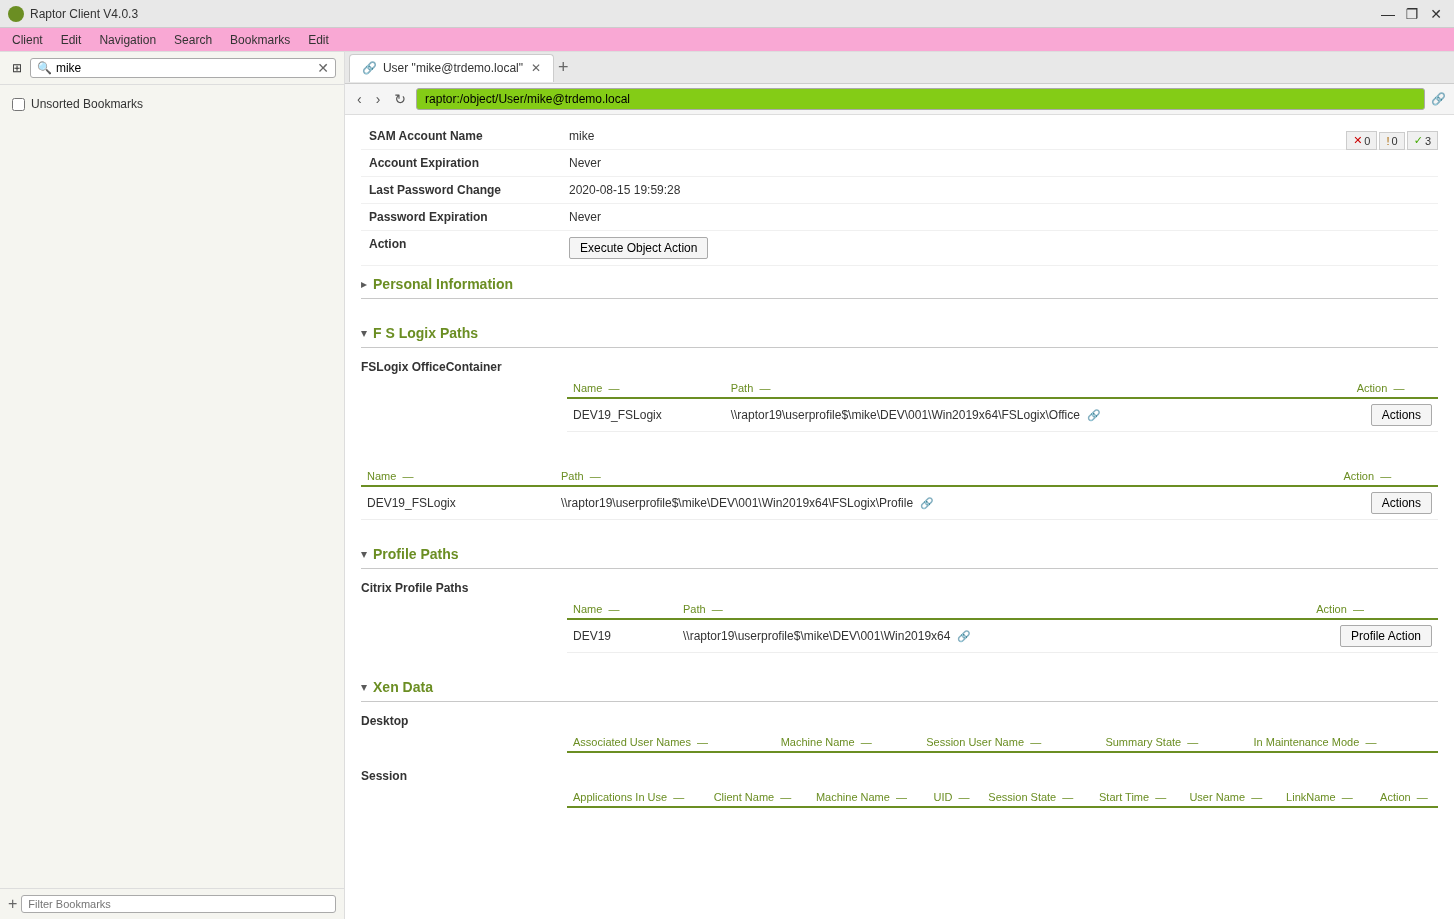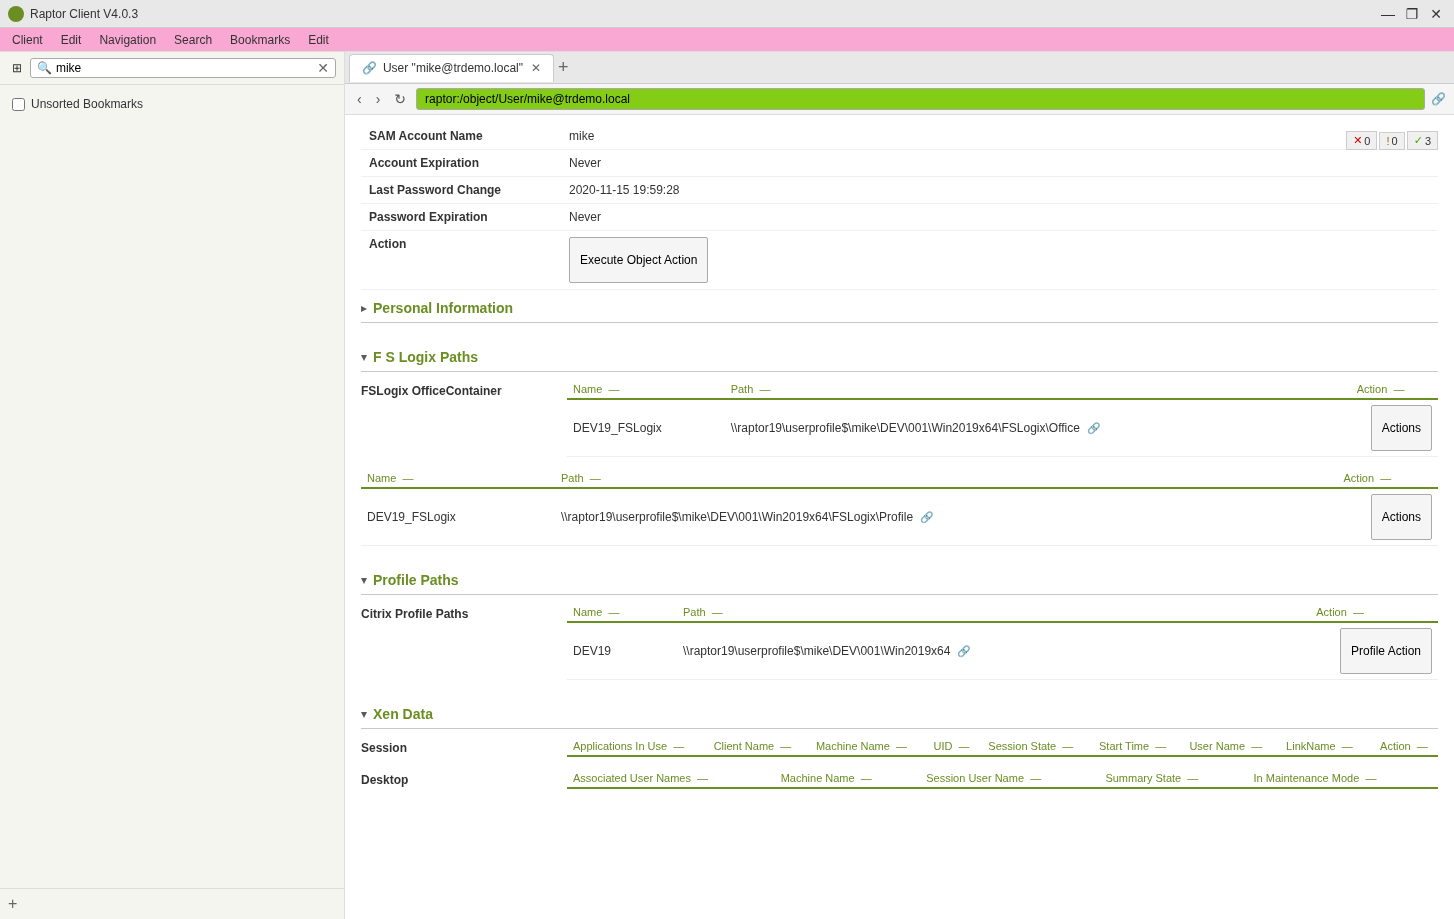--- a/index.html
+++ b/index.html
@@ -98,21 +98,21 @@
 
     
     .badge-row { position: absolute; top: 8px; right: 16px; display: flex; align-items: center; gap: 2px; }
     .badge { padding: 2px 6px; border: 1px solid #ccc; background: #f0f0f0; font-size: 11px; display: flex; align-items: center; gap: 2px; }
     .badge-x { color: #c00; }
     .badge-warn { color: #a60; }
     .badge-check { color: #4a0; }
 
     
     .action-btn {
-      padding: 15px 10px; background: #f5f5f5; border: 1px solid #aaa;
+      padding: 3px 10px; background: #f5f5f5; border: 1px solid #aaa;
       border-radius: 2px; cursor: pointer; font-size: 12px;
     }
 
     
     .section-header {
       display: flex; align-items: center; gap: 6px;
       padding: 10px 0 6px 0; cursor: pointer;
     }
     .section-header .chevron { color: #5a5a5a; font-size: 12px; }
     .section-header .title { color: #6b8e23; font-size: 14px; font-weight: bold; }
@@ -125,21 +125,21 @@
     }
     .data-table tbody tr td { padding: 5px 6px; border-bottom: 1px solid #eee; font-size: 12px; vertical-align: middle; }
     .data-table .col-action { text-align: right; }
     .data-table thead tr th.col-action { text-align: center; }
     .link-icon-inline { color: #999; font-size: 11px; margin-left: 4px; cursor: pointer; }
 
     .section-wrapper { margin-bottom: 16px; }
 
     .sub-section-row { display: flex; gap: 6px; margin-bottom: 12px; }
     .sub-section-label { width: 200px; min-width: 200px; font-weight: bold; font-size: 12px; padding-top: 4px; }
-    .sub-section-content { flex: 1; }
+    .sub-section-content { flex: 1; margin-top: 23px; }
   </style>
 </head>
 <body>
 
 <div class="title-bar">
   <div class="title-bar-left">
     <div class="title-bar-icon"></div>
     <span>Raptor Client V4.0.3</span>
   </div>
   <div class="title-bar-controls">
@@ -170,20 +170,21 @@
       </div>
     </div>
     <div class="sidebar-content">
       <div class="bookmark-item">
         <input type="checkbox" style="">
         <span>Unsorted Bookmarks</span>
       </div>
     </div>
     <div class="sidebar-footer">
       <button class="sidebar-footer-btn">+</button>
+      <input class="filter-input" type="text" placeholder="Filter Bookmarks" style="">
     </div>
   </div>
 
   <div class="content-area">
 
     <div class="tab-bar">
       <div class="tab">
         <span>🔗</span>
         <span>User "mike@trdemo.local"</span>
         <span class="tab-close">✕</span>
@@ -222,21 +223,21 @@
             <tr>
               <td>SAM Account Name</td>
               <td>mike</td>
             </tr>
             <tr>
               <td>Account Expiration</td>
               <td>Never</td>
             </tr>
             <tr>
               <td>Last Password Change</td>
-              <td>2020-11-15 19:59:28</td>
+              <td>2020-08-15 19:59:28</td>
             </tr>
             <tr>
               <td>Password Expiration</td>
               <td>Never</td>
             </tr>
             <tr>
               <td>Action</td>
               <td>
                 <button class="action-btn">Execute Object Action</button>
               </td>
@@ -349,57 +350,57 @@
         </div>
 
         <div class="section-wrapper">
           <div class="section-header">
             <span class="chevron">▾</span>
             <span class="title">Xen Data</span>
           </div>
           <hr class="section-divider">
 
           <div class="sub-section-row">
+            <div class="sub-section-label">Desktop</div>
+            <div class="sub-section-content">
+              <table class="data-table">
+                <thead>
+                  <tr>
+                    <th>Associated User Names &nbsp;—</th>
+                    <th>Machine Name &nbsp;—</th>
+                    <th>Session User Name &nbsp;—</th>
+                    <th>Summary State &nbsp;—</th>
+                    <th>In Maintenance Mode &nbsp;—</th>
+                  </tr>
+                </thead>
+                <tbody></tbody>
+              </table>
+            </div>
+          </div>
+
+          <div class="sub-section-row">
             <div class="sub-section-label">Session</div>
             <div class="sub-section-content">
               <table class="data-table">
                 <thead>
                   <tr>
                     <th>Applications In Use &nbsp;—</th>
                     <th>Client Name &nbsp;—</th>
                     <th>Machine Name &nbsp;—</th>
                     <th>UID &nbsp;—</th>
                     <th>Session State &nbsp;—</th>
                     <th>Start Time &nbsp;—</th>
                     <th>User Name &nbsp;—</th>
                     <th>LinkName &nbsp;—</th>
                     <th class="col-action">Action &nbsp;—</th>
                   </tr>
                 </thead>
                 <tbody></tbody>
               </table>
             </div>
           </div>
-
-          <div class="sub-section-row">
-            <div class="sub-section-label">Desktop</div>
-            <div class="sub-section-content">
-              <table class="data-table">
-                <thead>
-                  <tr>
-                    <th>Associated User Names &nbsp;—</th>
-                    <th>Machine Name &nbsp;—</th>
-                    <th>Session User Name &nbsp;—</th>
-                    <th>Summary State &nbsp;—</th>
-                    <th>In Maintenance Mode &nbsp;—</th>
-                  </tr>
-                </thead>
-                <tbody></tbody>
-              </table>
-            </div>
-          </div>
         </div>
 
       </div>
     </div>
 
   </div>
 </div>
 
 </body></html>

